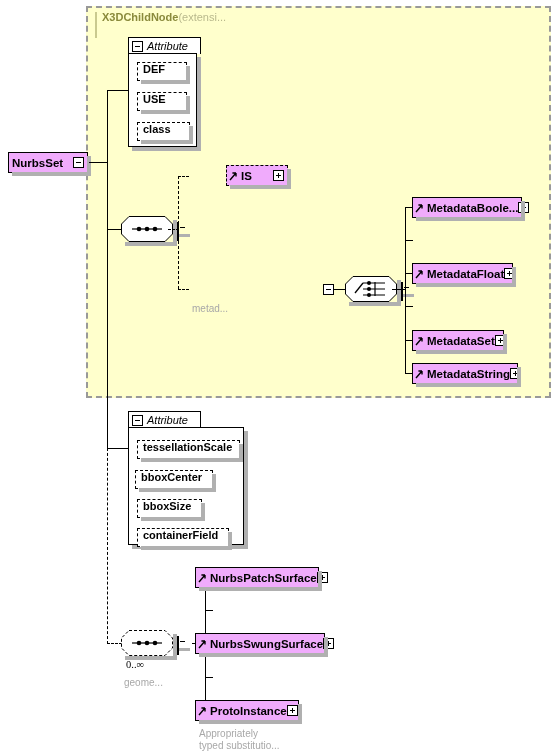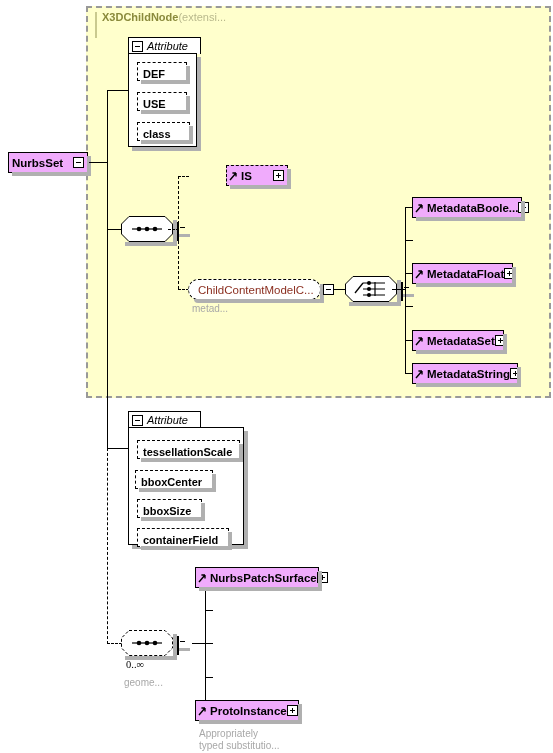--- a/index.html
+++ b/index.html
@@ -85,21 +85,21 @@
   .attrbox .body{
     position:absolute;left:0;box-sizing:border-box;
     border:1px solid #000;background:#fff;
   }
   .attrbox .bshadow{position:absolute;background:#b0b0b0;}
 
   .attrfield{
     position:absolute;box-sizing:border-box;
     border:1px dashed #000;background:#fff;
     font-size:11px;font-weight:bold;color:#000;
-    display:flex;align-items:flex-end;padding-left:5px;white-space:nowrap;
+    display:flex;align-items:flex-start;padding-left:5px;white-space:nowrap;
     height:19px;
   }
   .attrfield .shadow{
     position:absolute;left:3px;top:100%;height:4px;right:-3px;background:#b0b0b0;
   }
   .attrfield .rshadow{
     position:absolute;left:100%;top:3px;width:4px;bottom:-4px;background:#b0b0b0;
   }
 
   
@@ -224,25 +224,20 @@
       <svg width="9" height="10" viewBox="0 0 9 10">
           <path d="M1,9 L7,2 M7,2 L3.4,2 M7,2 L7,5.6" stroke="#000" stroke-width="1.4" fill="none"></path>
         </svg>
     </span>
     <span class="lbl">IS</span>
     <span class="exp plus exp-right"></span>
     <span class="shadow"></span>
     <span class="rshadow"></span>
   </div>
 
-  <div class="grpbox" style="left:188px;top:279px;width:133px;height:21px;">
-    <span>ChildContentModelC...</span>
-    <span class="shadow"></span>
-    <span class="rshadow"></span>
-  </div>
   <div class="exp" style="position:absolute;left:323px;top:284px;"></div>
   <div class="note" style="left:192px;top:303px;">metad...</div>
 
   <div class="ln h" style="left:334px;top:289px;width:12px;"></div>
 
   <div class="comp" style="left:345px;top:276px;width:70px;height:30px;">
     <div class="shadow"></div>
     <div class="rshadow"></div>
     <svg class="oct" width="52" height="26" viewBox="0 0 52 26">
       <polygon points="8,0.5 44,0.5 51.5,8 51.5,18 44,25.5 8,25.5 0.5,18 0.5,8" fill="#ffffff" stroke="#000000" stroke-width="1"></polygon>
@@ -381,20 +376,31 @@
           <path d="M1,9 L7,2 M7,2 L3.4,2 M7,2 L7,5.6" stroke="#000" stroke-width="1.4" fill="none"></path>
         </svg>
     </span>
     <span class="lbl">NurbsPatchSurface</span>
     <span class="exp plus exp-right"></span>
     <span class="shadow"></span>
     <span class="rshadow"></span>
   </div>
 
 
+  <div class="nodebox solid" style="left:195px;top:633px;width:130px;height:21px;">
+    <span class="refarrow">
+      <svg width="9" height="10" viewBox="0 0 9 10">
+          <path d="M1,9 L7,2 M7,2 L3.4,2 M7,2 L7,5.6" stroke="#000" stroke-width="1.4" fill="none"></path>
+        </svg>
+    </span>
+    <span class="lbl">NurbsSwungSurface</span>
+    <span class="exp plus exp-right"></span>
+    <span class="shadow"></span>
+    <span class="rshadow"></span>
+  </div>
 
 
   <div class="nodebox solid" style="left:195px;top:700px;width:104px;height:21px;">
     <span class="refarrow">
       <svg width="9" height="10" viewBox="0 0 9 10">
           <path d="M1,9 L7,2 M7,2 L3.4,2 M7,2 L7,5.6" stroke="#000" stroke-width="1.4" fill="none"></path>
         </svg>
     </span>
     <span class="lbl">ProtoInstance</span>
     <span class="exp plus exp-right"></span>

